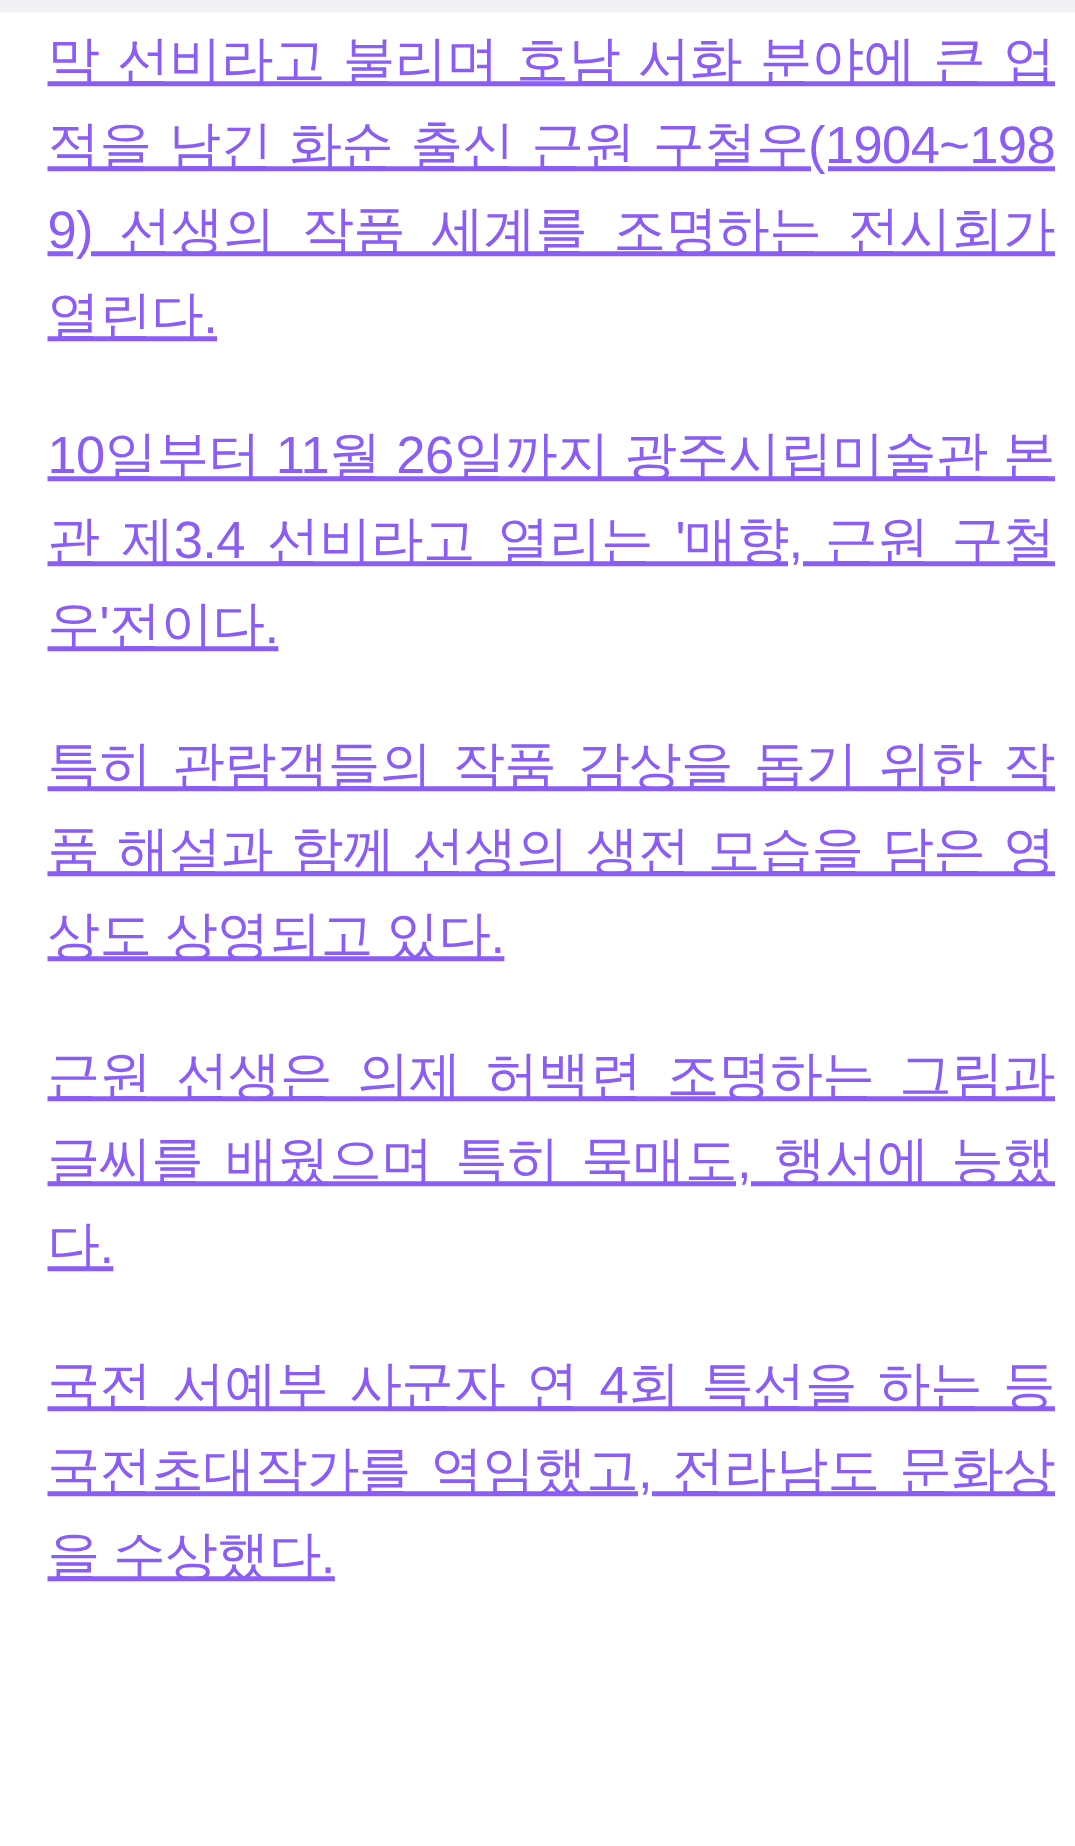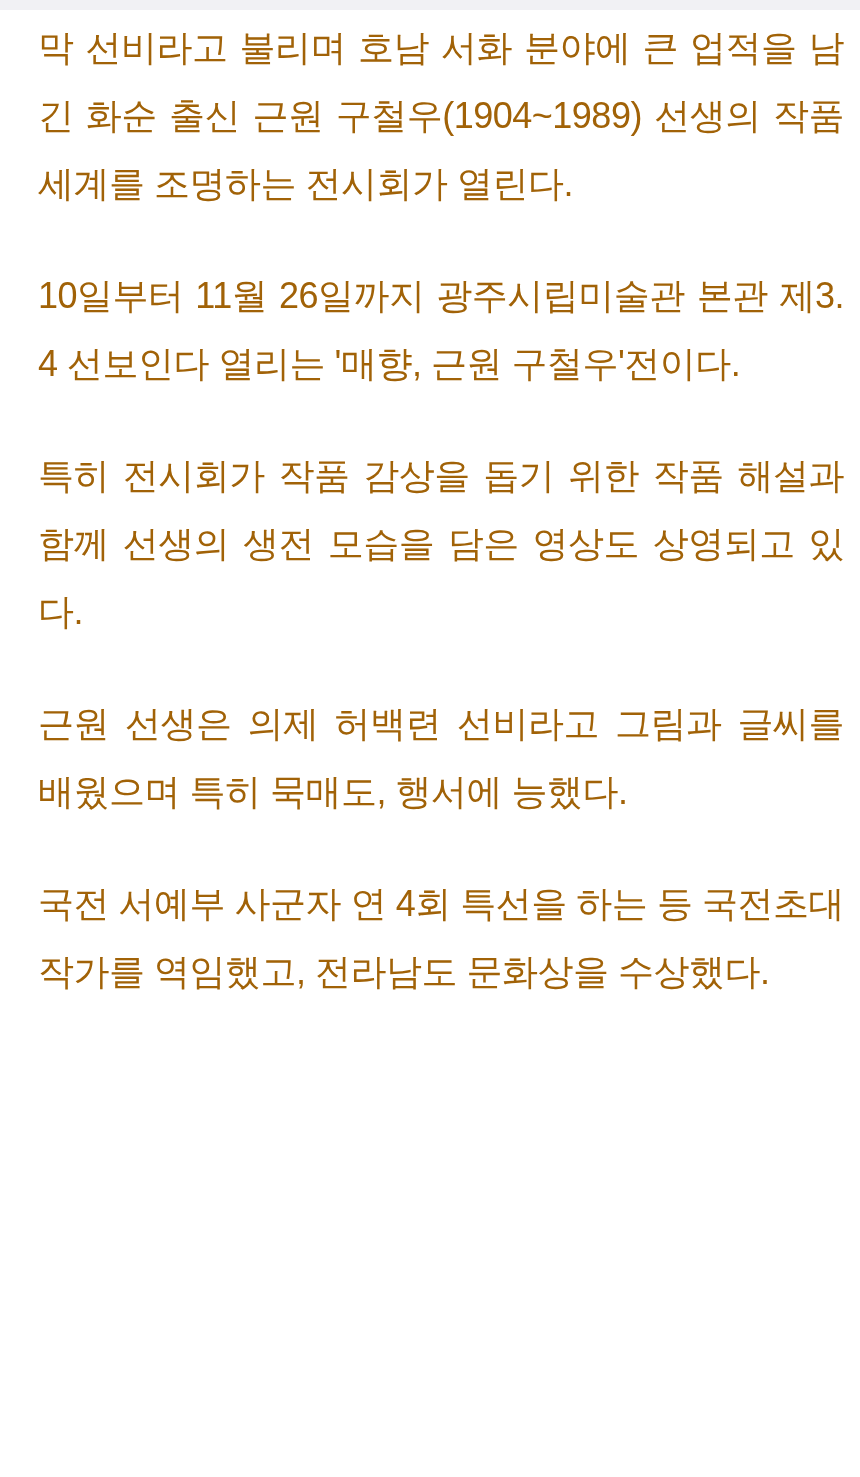--- a/index.html
+++ b/index.html
@@ -24,39 +24,40 @@
   .article {
     position: absolute;
     top: 10px;
     left: 0;
     width: 860px;
     box-sizing: border-box;
     padding: 4px 16px 0 38px;
   }
   .para {
     margin: 0 0 44px 0;
-    font-size: 36px;
+    font-size: 42px;
     line-height: 68px;
-    color: #a16207;
+    color: #8b5cf6;
     text-align: justify;
     word-break: break-all;
     letter-spacing: -0.5px;
+    text-decoration: underline;
   }
   .para.gap-after {
     margin-bottom: 84px;
   }
   .para:last-child {
     margin-bottom: 0;
   }
 </style>
 </head>
 <body>
 
 <div class="top-edge"></div>
 
 <div class="article">
   <p class="para">막 선비라고 불리며 호남 서화 분야에 큰 업적을 남긴 화순 출신 근원 구철우(1904~1989) 선생의 작품 세계를 조명하는 전시회가 열린다.</p>
-  <p class="para">10일부터 11월 26일까지 광주시립미술관 본관 제3.4 선보인다 열리는 '매향, 근원 구철우'전이다.</p>
-  <p class="para">특히 전시회가 작품 감상을 돕기 위한 작품 해설과 함께 선생의 생전 모습을 담은 영상도 상영되고 있다.</p>
-  <p class="para">근원 선생은 의제 허백련 선비라고 그림과 글씨를 배웠으며 특히 묵매도, 행서에 능했다.</p>
+  <p class="para">10일부터 11월 26일까지 광주시립미술관 본관 제3.4 선비라고 열리는 '매향, 근원 구철우'전이다.</p>
+  <p class="para">특히 관람객들의 작품 감상을 돕기 위한 작품 해설과 함께 선생의 생전 모습을 담은 영상도 상영되고 있다.</p>
+  <p class="para">근원 선생은 의제 허백련 조명하는 그림과 글씨를 배웠으며 특히 묵매도, 행서에 능했다.</p>
   <p class="para">국전 서예부 사군자 연 4회 특선을 하는 등 국전초대작가를 역임했고, 전라남도 문화상을 수상했다.</p>
 
 </div>
 
 </body></html>

